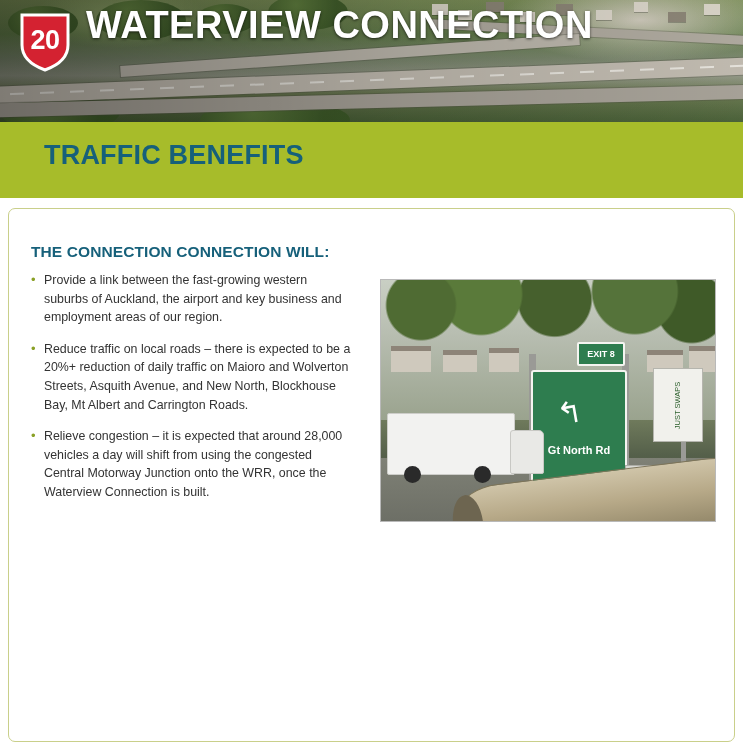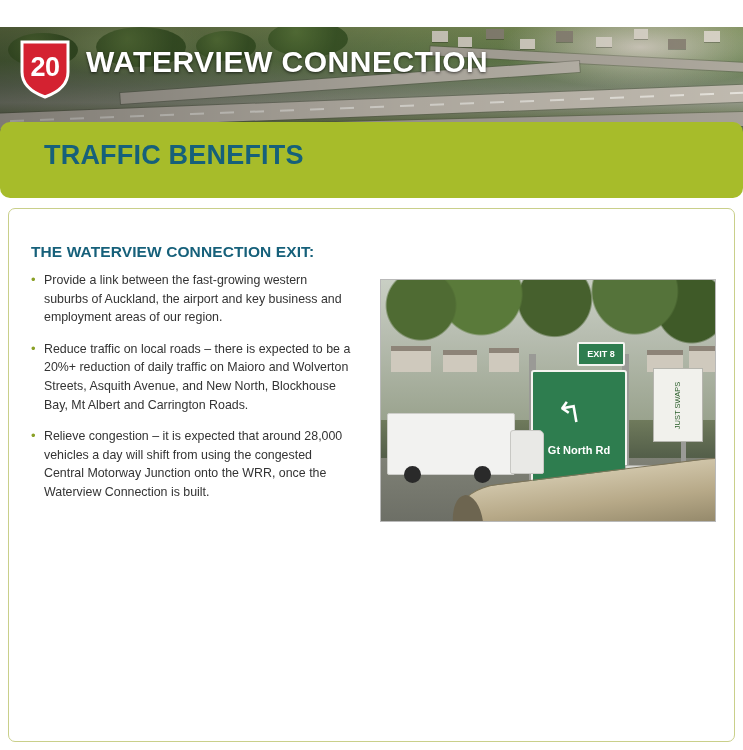--- a/index.html
+++ b/index.html
@@ -15,21 +15,20 @@
     overflow: hidden;
     background: #ffffff;
   }
 
   
   .hero {
     position: relative;
     width: 743px; height: 122px;
     overflow: hidden;
     background: #6a7a4a;
-    margin-top: 27px;
   }
   .hero-photo {
     position: absolute; inset: 0;
     background:
       
       radial-gradient(ellipse 200px 60px at 640px 20px, #cfcabc 0%, rgba(207,202,188,0) 70%),
       radial-gradient(ellipse 120px 40px at 120px 18px, #8fa36a 0%, rgba(143,163,106,0) 75%),
       linear-gradient(185deg, rgba(255,255,255,0.10) 0%, rgba(0,0,0,0.18) 100%),
       linear-gradient(to bottom, #6f8448 0%, #5d7a42 28%, #7b8a6c 48%, #9aa08c 62%, #6d7f50 78%, #4f6a3a 100%);
   }
@@ -71,34 +70,33 @@
   }
   .shield svg { display:block; }
   .shield-num {
     position: absolute; left: 0; top: 0; width: 54px; height: 60px;
     display: flex; align-items: center; justify-content: center;
     color: #ffffff; font-size: 27px; font-weight: bold;
     letter-spacing: -0.5px;
     padding-bottom: 4px;
   }
   .hero-title {
-    position: absolute; left: 86px; top: 18px;
+    position: absolute; left: 86px; top: 4px;
     color: #ffffff;
-    font-size: 30px;
+    font-size: 38px;
     font-weight: bold;
     letter-spacing: 0.5px;
     text-shadow: 0 1px 3px rgba(0,0,0,0.65);
   }
 
   
   .greenbar {
     position: absolute; left: 0; top: 122px;
     width: 743px; height: 76px;
     background: #a7bc2a;
-    border-radius: 10px;
   }
   .greenbar-title {
     position: absolute; left: 44px; top: 18px;
     color: #16607a;
     font-size: 27px;
     font-weight: bold;
     letter-spacing: 0.2px;
   }
 
   
@@ -304,21 +302,21 @@
     <div class="hero-title">WATERVIEW CONNECTION</div>
   </div>
 
   <div class="greenbar">
     <div class="greenbar-title">TRAFFIC BENEFITS</div>
   </div>
 
   <div class="card">
 
 
-    <div class="section-heading">THE WATERVIEW CONNECTION EXIT:</div>
+    <div class="section-heading">THE CONNECTION CONNECTION WILL:</div>
 
     <div class="cols">
 
       <div class="col">
         <ul class="bullets">
           <li>Provide a link between the fast-growing western suburbs of Auckland, the airport and key business and employment areas of our region.</li>
           <li>Reduce traffic on local roads – there is expected to be a 20%+ reduction of daily traffic on Maioro and Wolverton Streets, Asquith Avenue, and New North, Blockhouse Bay, Mt Albert and Carrington Roads.</li>
           <li>Relieve congestion – it is expected that around 28,000 vehicles a day will shift from using the congested Central Motorway Junction onto the WRR, once the Waterview Connection is built.</li>
         </ul>
       </div>

